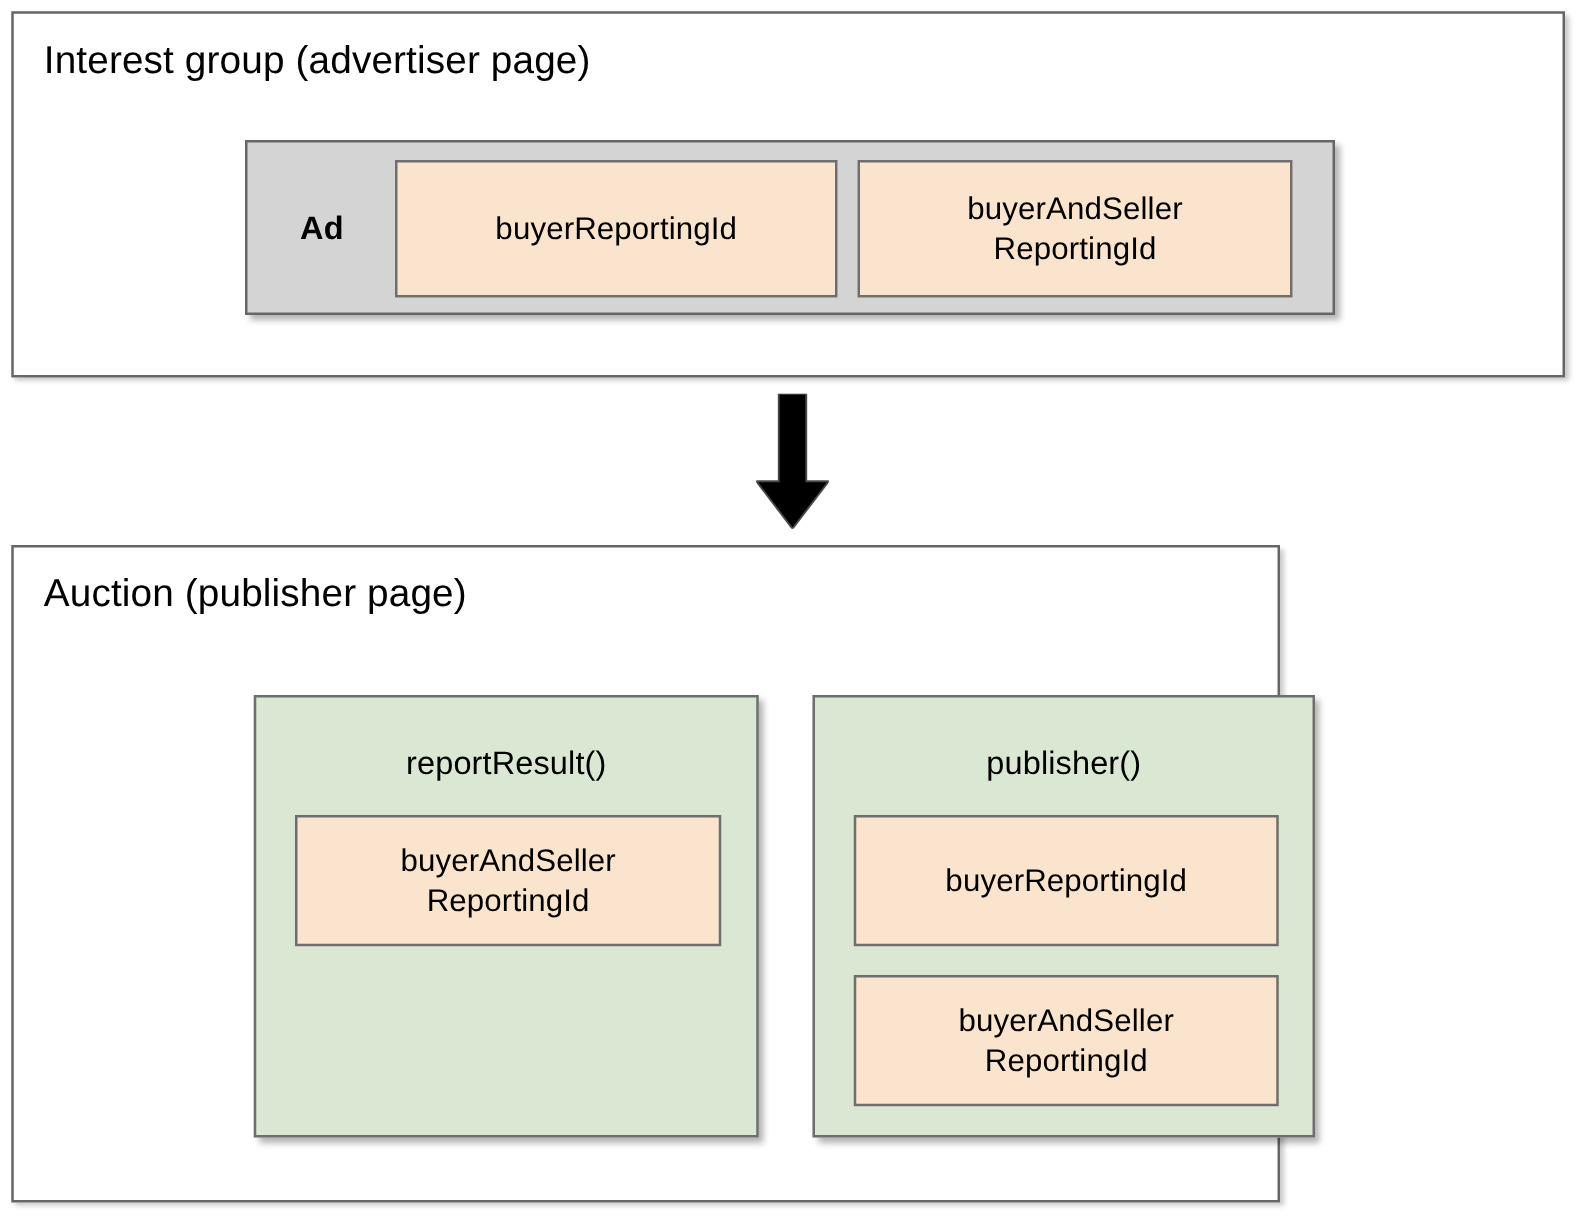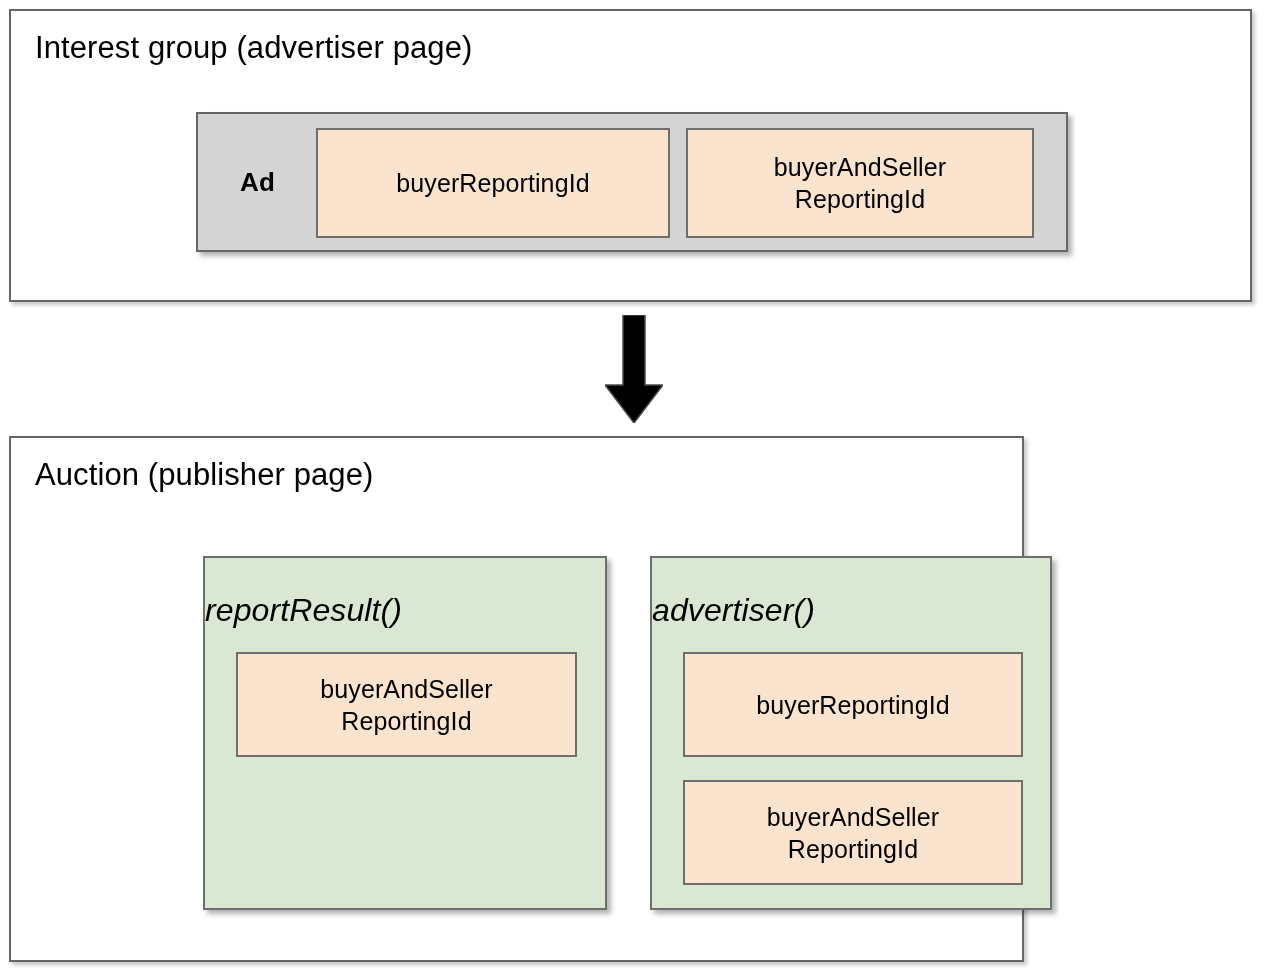--- a/index.html
+++ b/index.html
@@ -126,25 +126,25 @@
     left: 639px;   
     top: 118px;
     width: 402px;
     height: 354px;
   }
   .fn-title {
     position: absolute;
     left: 0;
     right: 0;
     top: 34px;
-    font-size: 32px;
+    text-align: center;
+    font-size: 26px;
     line-height: 36px;
     letter-spacing: 0.1px;
     color: #000000;
-    font-style: italic;
   }
 
   #fn-result-id-1 {
     left: 31px;
     top: 94px;
     width: 341px;
     height: 105px;
   }
   #fn-win-id-1 {
     left: 31px;
@@ -210,21 +210,21 @@
       <div class="id-box" id="fn-result-id-1">
         <span>
           <span>buyerAndSeller</span><br>
           <span>ReportingId</span>
         </span>
       </div>
     </div>
 
     <div class="fn-box" id="fn-report-win">
 
-      <div class="fn-title">advertiser()</div>
+      <div class="fn-title">publisher()</div>
 
       <div class="id-box" id="fn-win-id-1">
         <span>buyerReportingId</span>
       </div>
 
       <div class="id-box" id="fn-win-id-2">
         <span>
           <span>buyerAndSeller</span><br>
           <span>ReportingId</span>
         </span>

